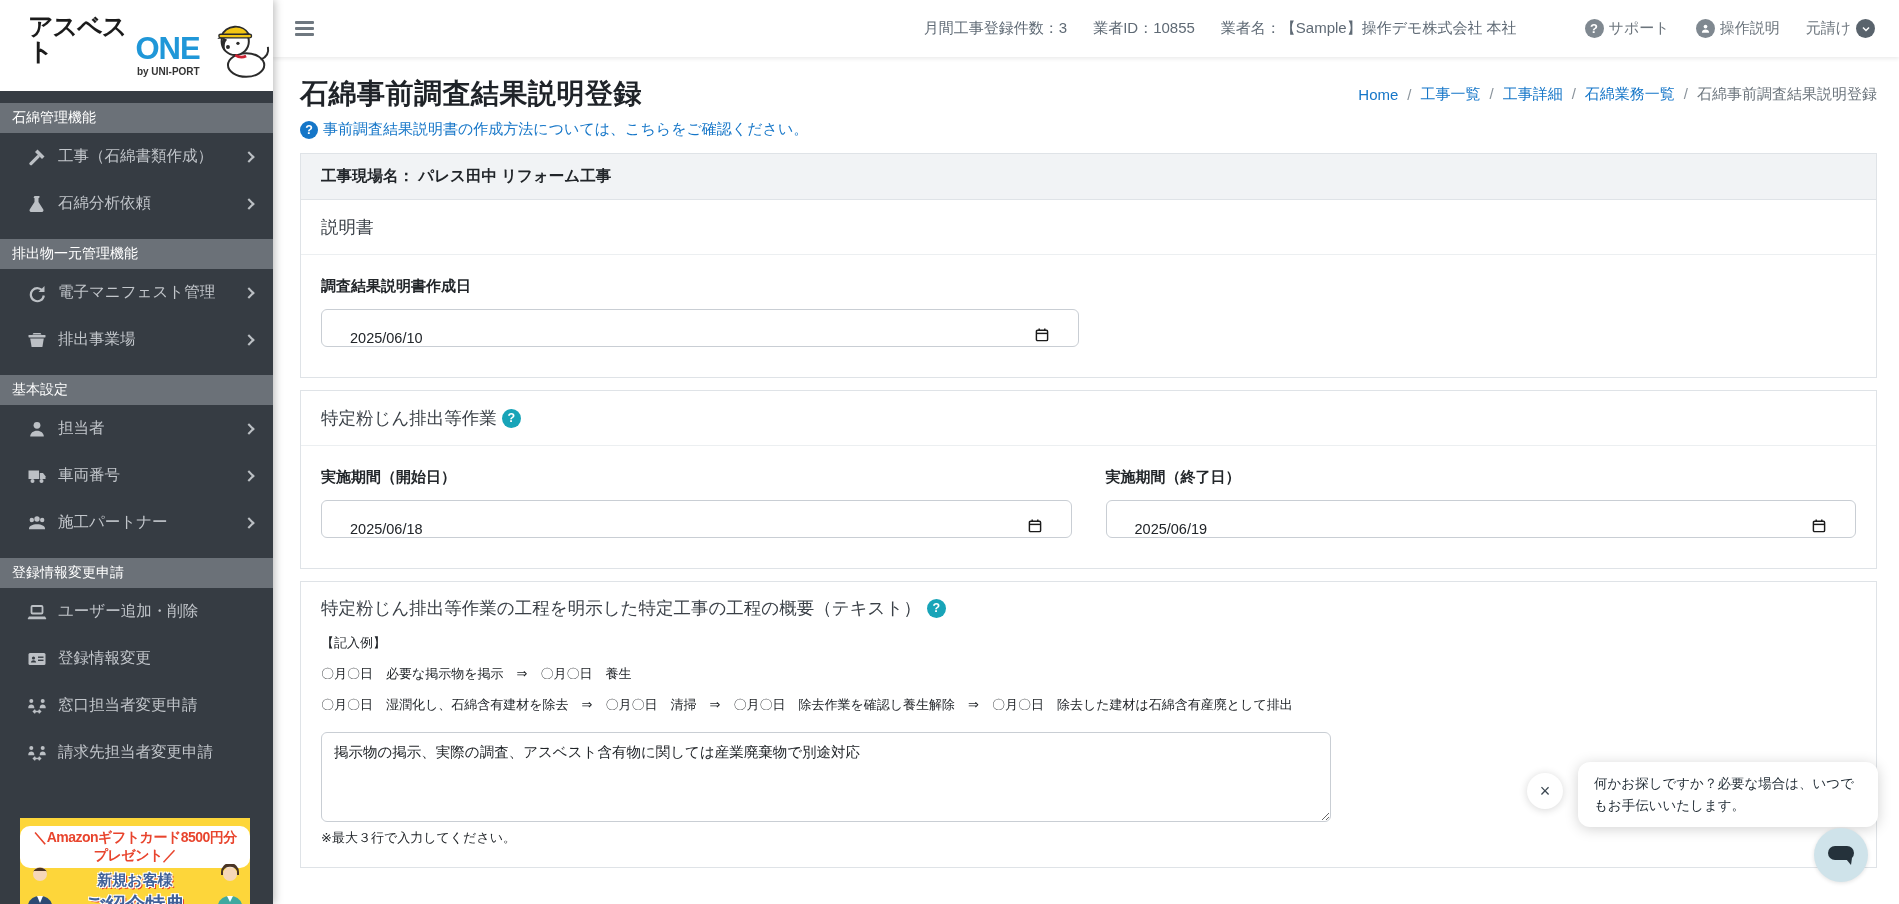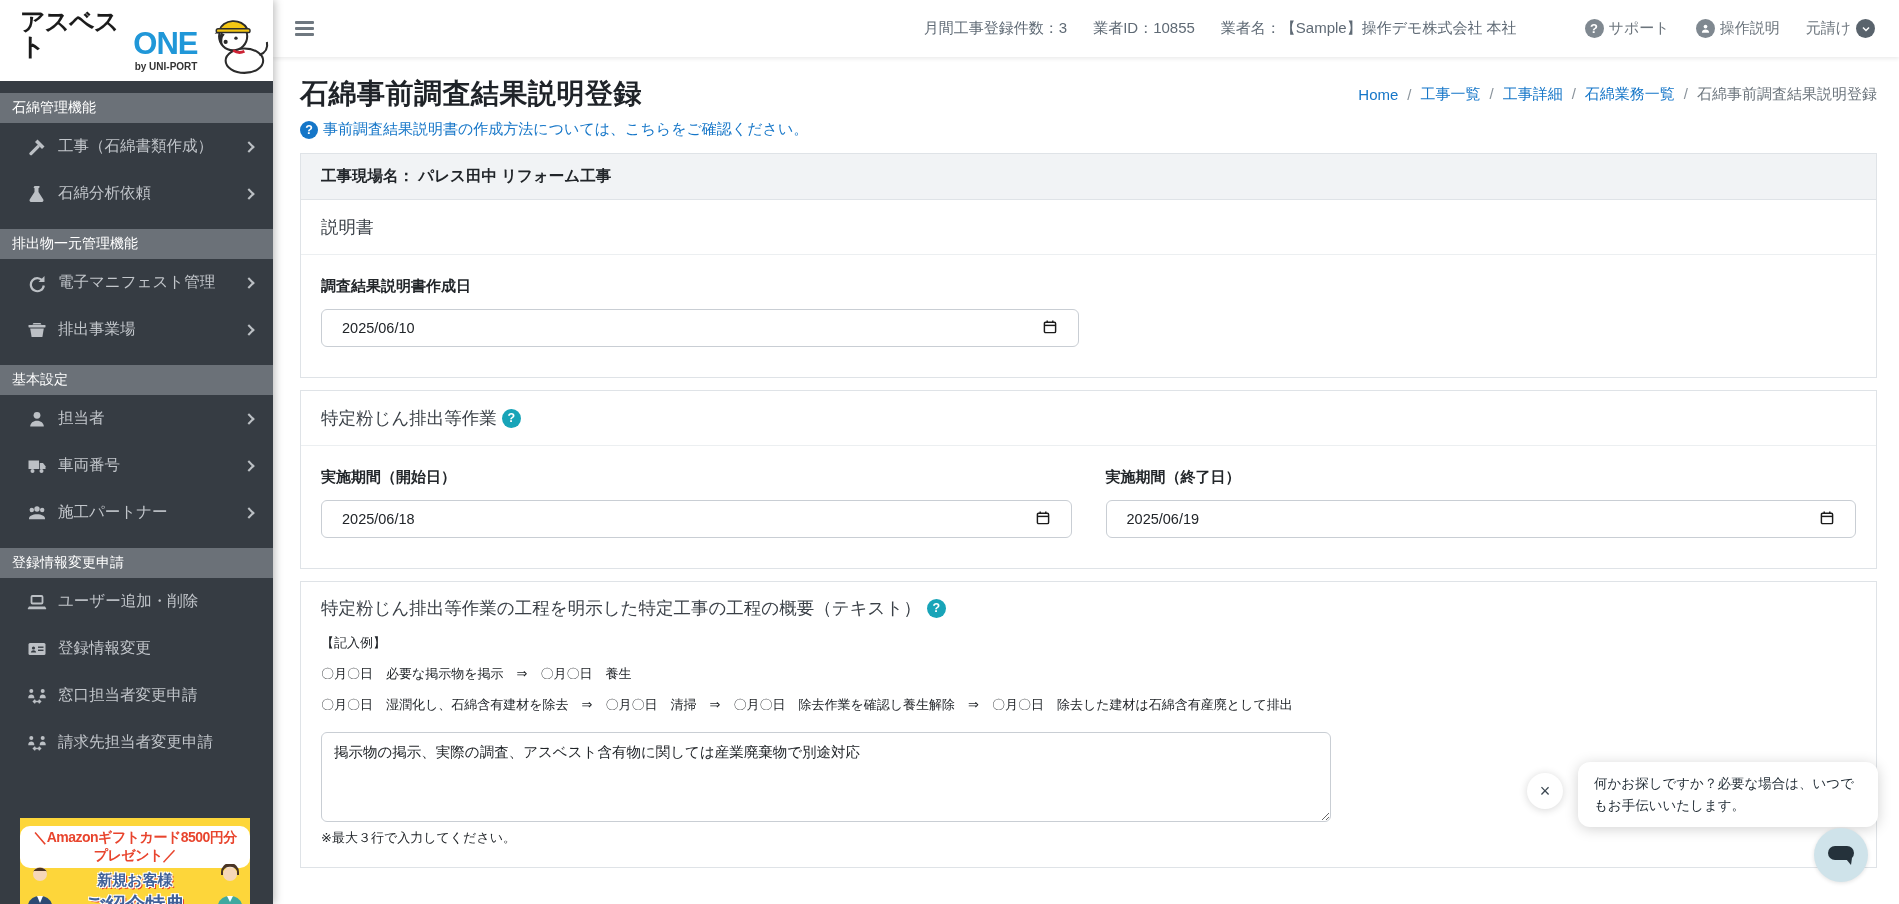--- a/index.html
+++ b/index.html
@@ -2,21 +2,21 @@
 <html><head>
 <meta charset="utf-8">
 <style>
   * { margin:0; padding:0; box-sizing:border-box; }
   html,body { width:1899px; height:904px; overflow:hidden; background:#fff;
               font-family:"Liberation Sans","DejaVu Sans",sans-serif; }
 
   
   .sidebar { position:absolute; left:0; top:0; width:273px; height:904px;
              background:#363c43; box-shadow:2px 0 8px rgba(0,0,0,.25); z-index:5; }
-  .logo { height:81px; background:#fff; display:flex; align-items:center; padding-left:20px;justify-content:center; }
+  .logo { height:91px; background:#fff; display:flex; align-items:center; padding-left:28px;justify-content:center; }
   .logo-text { line-height:1; }
   .logo-row { display:flex; align-items:flex-end; }
   .logo-main { font-size:25px; font-weight:bold; color:#1b1b1b; letter-spacing:-1px; }
   .logo-one  { font-size:31px; font-weight:bold; color:#2097d8; letter-spacing:-1px; margin-left:2px; }
   .logo-sub  { font-size:10px; color:#333; text-align:right; margin-top:3px; font-weight:bold; }
   .mascot { margin-left:8px; }
 
   .menu-section { height:30px; background:#6b7178; color:#fff; font-size:14px;
                   display:flex; align-items:center; padding:0 12px; margin-top:12px; }
   .menu-item { height:47px; display:flex; align-items:center; padding:0 20px 0 24px;
@@ -71,21 +71,21 @@
 
   .card { border:1px solid #dfe3e7; margin-top:14px; background:#fff; }
   .card + .card { margin-top:12px; }
   .card-hd-gray { background:#f1f3f5; border-bottom:1px solid #dfe3e7; padding:12px 20px;
                   font-weight:bold; font-size:15.5px; color:#212529; }
   .section-row { padding:15px 20px; font-size:17.5px; color:#3a4047; border-bottom:1px solid #eceff1;
                  display:flex; align-items:center; gap:5px; }
   .card-body { padding:22px 20px 30px; }
   .fld-label { font-weight:bold; font-size:15px; color:#212529; margin-bottom:13px; }
   .date-input { width:758px; max-width:100%; height:38px; border:1px solid #c9ced4; border-radius:6px;
-                display:flex; align-items:center; padding:0 20px; font-size:14.5px; color:#212529;
+                display:flex; align-items:flex-end; padding:0 28px; font-size:14.5px; color:#212529;
                 background:#fff; cursor:text; }
   .date-input .cal { margin-left:auto; cursor:pointer; }
   .two-col { display:flex; gap:34px; }
   .two-col .col { flex:1; }
   .two-col .date-input { width:100%; }
 
   .ex-head { font-size:13px; color:#212529; margin-top:14px; }
   .ex-line { font-size:13px; color:#212529; margin-top:13px; }
   textarea.overview { margin-top:18px; width:1010px; height:90px; border:1px solid #c9ced4;
                       border-radius:6px; padding:9px 12px; font-size:14.5px; color:#212529;

